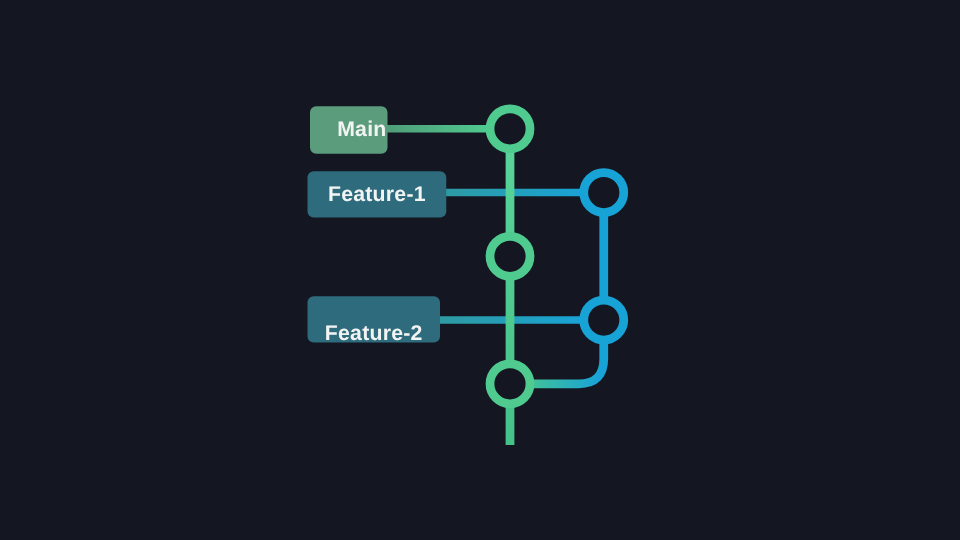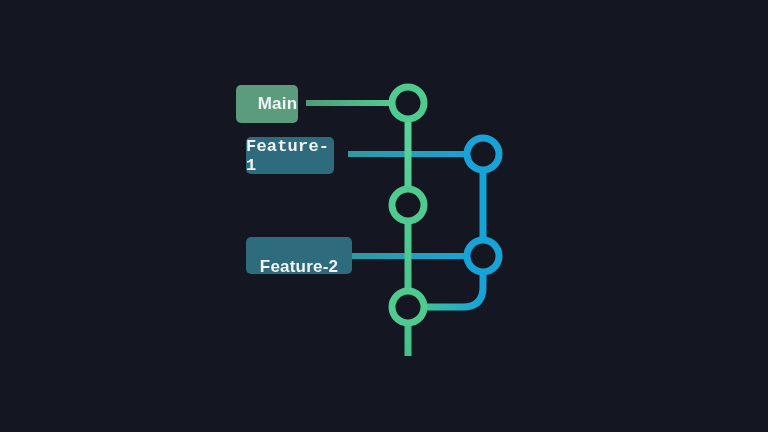--- a/index.html
+++ b/index.html
@@ -22,22 +22,22 @@
     display: flex;
     align-items: center;
     justify-content: center;
     border-radius: 5px;
     color: #f1f4f3;
     font-weight: bold;
     font-size: 17px;
     letter-spacing: 0.2px;
     box-sizing: border-box;
   }
-  .branch-label.main { left: 236px; top: 85px;  width: 62px;  height: 38px; background: #5b9c7c; padding-left: 21px; }
-  .branch-label.f1   { left: 246px; top: 137px; width: 88px; height: 37px; background: #2d6b7d; font-family: Liberation Mono, monospace; }
+  .branch-label.main { left: 248px; top: 85px;  width: 62px;  height: 38px; background: #5b9c7c; padding-left: 21px; }
+  .branch-label.f1   { left: 246px; top: 137px; width: 111px; height: 37px; background: #2d6b7d; }
   .branch-label.f2   { left: 246px; top: 237px; width: 106px; height: 37px; background: #2d6b7d; }
   .commit-node { fill: #141722; stroke-width: 7; }
   .branch-line { fill: none; stroke-width: 7; stroke-linecap: butt; }
   .connector-line { fill: none; stroke-width: 6; stroke-linecap: butt; }
 </style>
 </head>
 <body>
 
 <div class="stage" style="background-color: rgb(20, 23, 34);">
 

